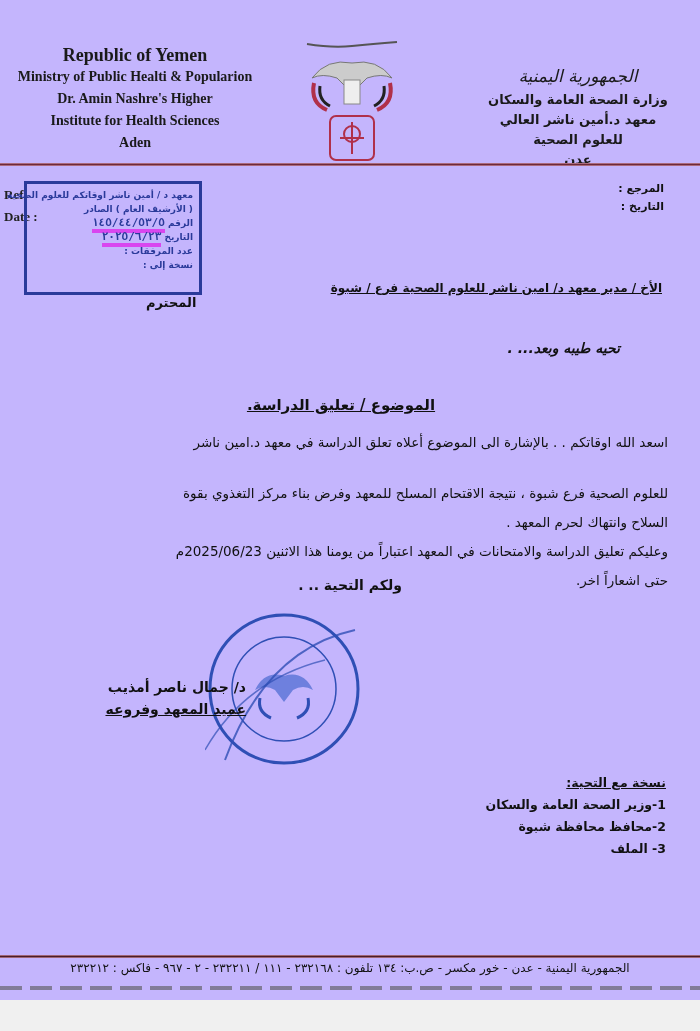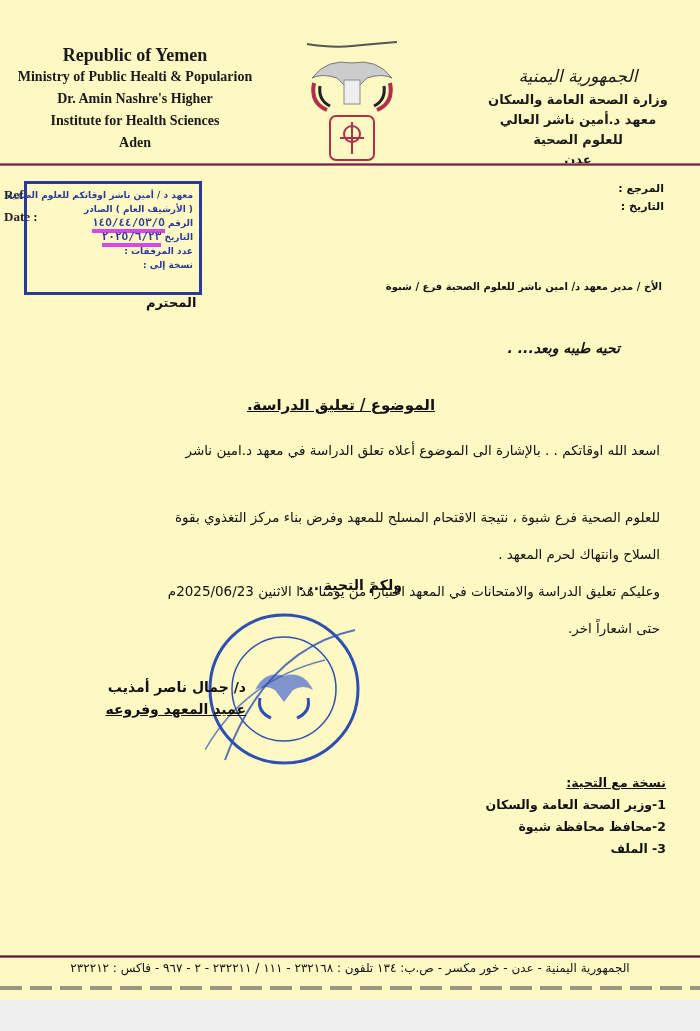--- a/index.html
+++ b/index.html
@@ -1,36 +1,36 @@
 <!DOCTYPE html>
 <html><head>
 <meta charset="utf-8">
 <style>
   html, body { margin:0; padding:0; }
   body { width:700px; height:1031px; background:#f0f0f0; position:relative; overflow:hidden; font-family:"DejaVu Sans", sans-serif; color:#111; }
-  .page { position:absolute; left:0; top:0; width:700px; height:1000px; background:#fef9c3; }
+  .page { position:absolute; left:0; top:0; width:700px; height:1000px; background:#c4b5fd; }
   .en-header { position:absolute; left:0; top:44px; width:270px; text-align:center; font-family:"Liberation Serif", serif; font-weight:bold; color:#1a1a1a; }
   .en-header .l1 { font-size:18px; line-height:22px; }
   .en-header .l2 { font-size:14px; line-height:22px; }
   .ar-header { position:absolute; right:12px; top:62px; width:220px; text-align:center; direction:rtl; font-weight:bold; color:#1a1a1a; }
   .ar-header .title { font-family:"DejaVu Serif", serif; font-style:italic; font-weight:normal; font-size:17px; line-height:28px; }
   .ar-header .line { font-size:13px; line-height:20px; }
   .emblem { position:absolute; left:292px; top:38px; width:120px; height:126px; }
   .divider-top { position:absolute; left:0; top:163px; width:700px; height:3px; background:linear-gradient(#c98a9a,#6d2a3c,#c98a9a); }
   .ref-labels { position:absolute; right:36px; top:180px; direction:rtl; font-size:11px; font-weight:bold; line-height:18px; }
   .en-ref { position:absolute; left:4px; top:184px; font-family:"Liberation Serif", serif; font-weight:bold; font-size:13px; line-height:22px; color:#222; }
   .stamp-box { position:absolute; left:24px; top:181px; width:178px; height:114px; border:3px solid #2a3a9a; box-sizing:border-box; color:#2a3a9a; direction:rtl; font-size:9px; font-weight:bold; padding:4px 6px; }
   .stamp-box .row { line-height:14px; white-space:nowrap; }
   .stamp-box .hand { font-family:"DejaVu Sans Mono", monospace; font-size:11px; border-bottom:4px solid #d946ef; }
-  .addressee { position:absolute; right:38px; top:281px; direction:rtl; font-size:10px; font-weight:bold; }
+  .addressee { position:absolute; right:38px; top:281px; direction:rtl; font-size:12px; font-weight:bold;text-decoration:underline; }
   .honorific { position:absolute; left:118px; top:295px; direction:rtl; font-size:13px; font-weight:bold;margin-left:28px; }
   .greeting { position:absolute; right:80px; top:340px; direction:rtl; font-size:14px; font-weight:bold; font-style:italic; }
   .subject { position:absolute; left:236px; top:396px; width:210px; text-align:center; direction:rtl; font-size:15px; font-weight:bold; text-decoration:underline; }
   .body { position:absolute; right:24px; top:424px; width:600px; direction:rtl; font-size:13.5px; line-height:21px; text-align:right; }
-  .body p { margin:16px; }
+  .body p { margin:8px; }
   .body .gap { height:14px; }
   .closing { position:absolute; left:240px; top:577px; width:220px; text-align:center; direction:rtl; font-size:14px; font-weight:bold; }
   .signature { position:absolute; left:96px; top:676px; direction:rtl; text-align:right; font-size:14px; font-weight:bold; line-height:22px; width:150px; }
   .signature .title { text-decoration:underline; }
   .seal { position:absolute; left:205px; top:610px; width:158px; height:158px; }
   .cc { position:absolute; right:34px; top:772px; direction:rtl; font-size:12.5px; font-weight:bold; line-height:22px; text-align:right; }
   .cc .head { text-decoration:underline; }
   .divider-bottom { position:absolute; left:0; top:955px; width:700px; height:3px; background:linear-gradient(#c98a9a,#4a1d28,#c98a9a); }
   .footer { position:absolute; left:0; top:961px; width:700px; text-align:center; direction:rtl; font-size:12px; font-weight:normal; white-space:nowrap; }
   .footer-cut { position:absolute; left:0; top:984px; width:700px; height:10px; overflow:hidden; }

